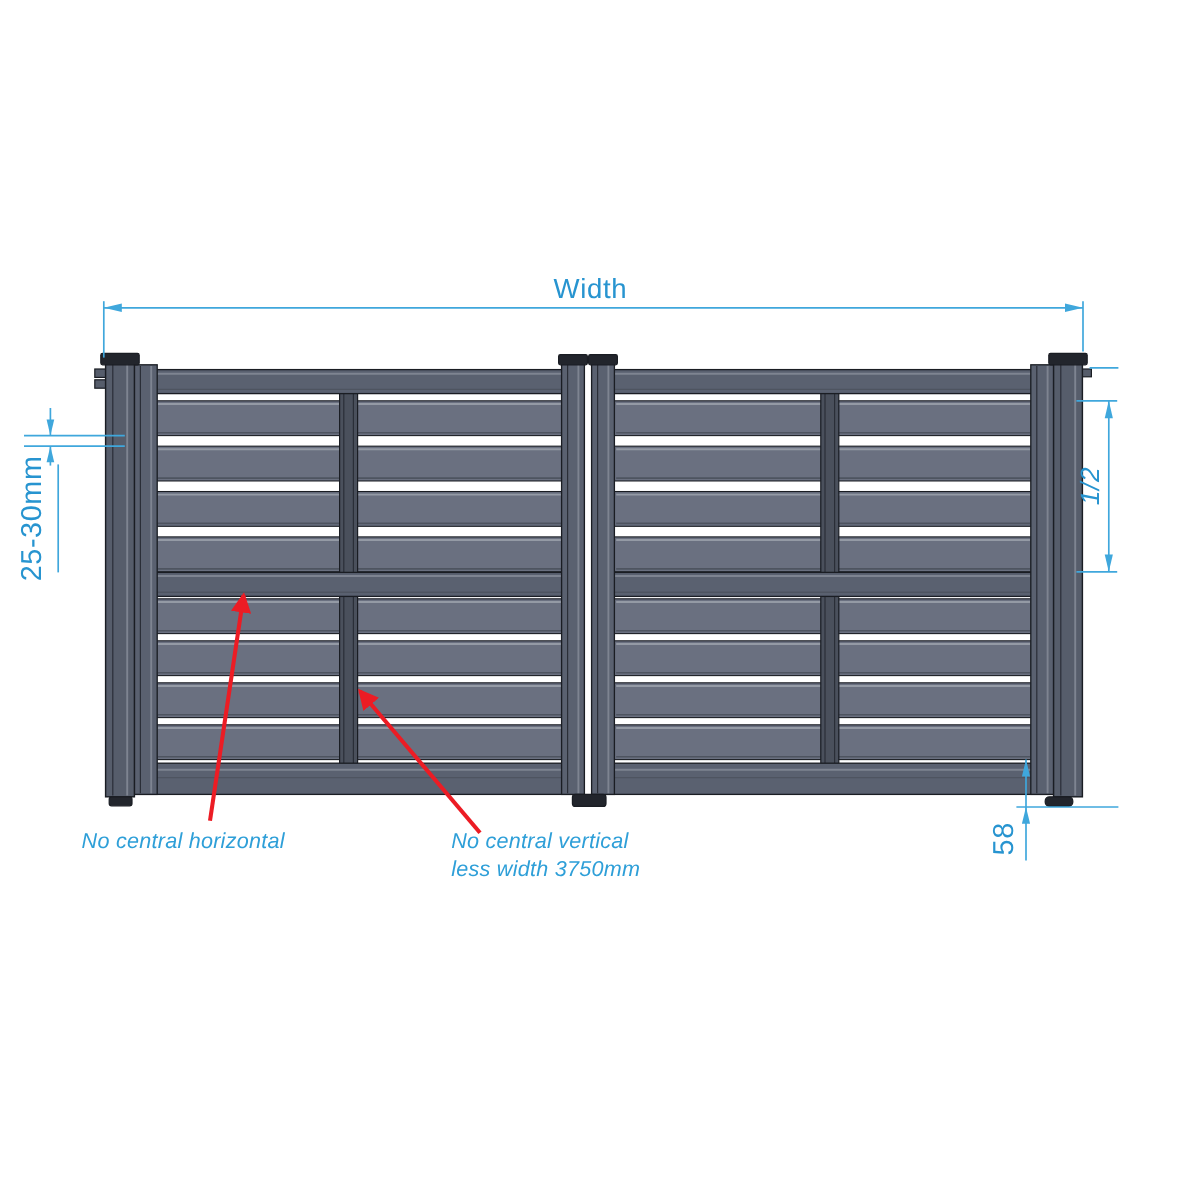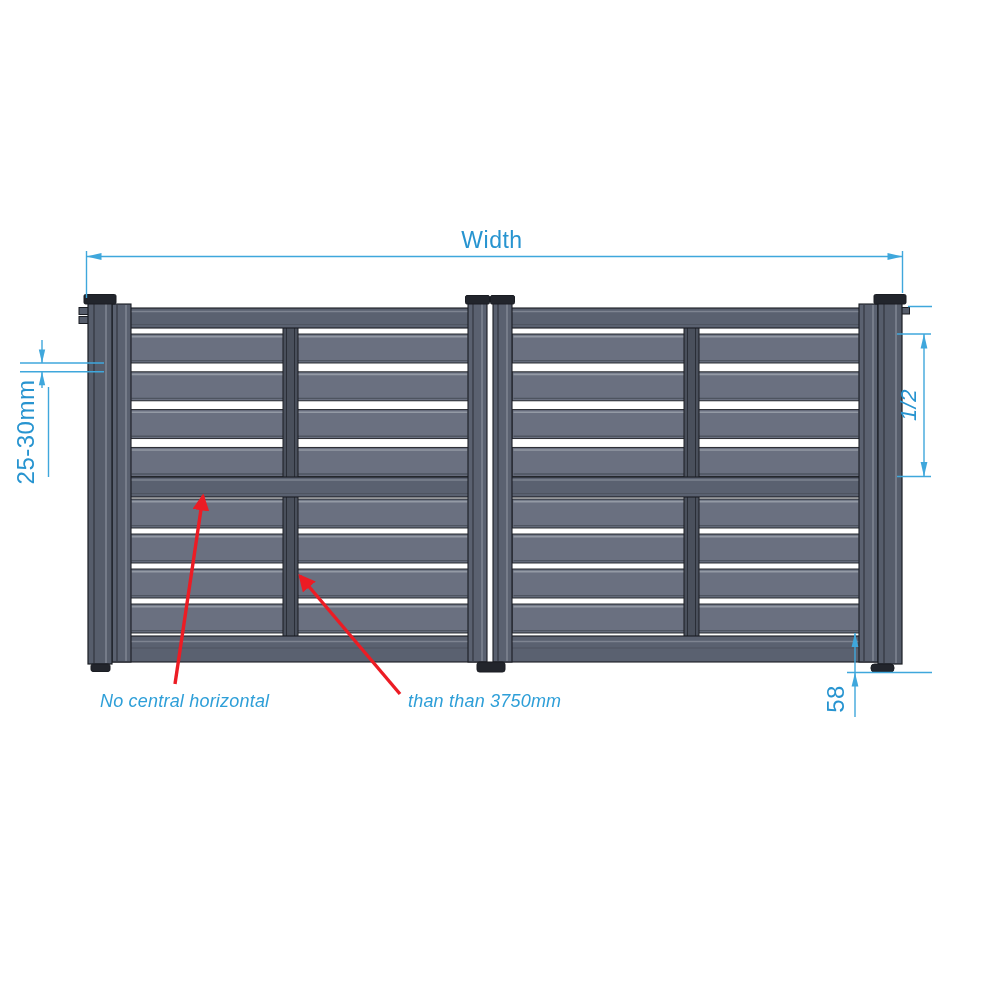--- a/index.html
+++ b/index.html
@@ -26,21 +26,21 @@
   .dim-label.it{font-style:italic;}
   .dim-label.big{font-size:24px;}
   .mid{text-anchor:middle;}
 
   
   .callout{stroke:var(--callout-red);stroke-width:3.4;fill:none;}
 
   
   .note{position:absolute;width:300px;color:var(--note-text);
         font-style:italic;font-size:18px;line-height:23px;letter-spacing:0.2px;}
-  .note span{display:block;margin-left:32px;}
+  .note span{display:block;}
 </style>
 </head>
 <body>
 
 <div class="canvas">
 
 <svg width="1000" height="1000" viewBox="0 0 1000 1000">
   <defs>
     <g id="slatL">
       <rect class="slat-body" x="0" y="0" width="339" height="29"></rect>
@@ -217,16 +217,17 @@
   <g>
     <line class="callout" x1="175" y1="684" x2="203" y2="496" marker-end="url(#red-arrow-head)"></line>
     <line class="callout" x1="400" y1="694" x2="300" y2="576" marker-end="url(#red-arrow-head)"></line>
   </g>
 </svg>
 
 <div class="note" style="left:68px;top:690px;">
   <span>No central horizontal</span>
 </div>
 <div class="note" style="left:376px;top:690px;">
-  <span>than than 3750mm</span>
+  <span>No central vertical</span>
+  <span>less width 3750mm</span>
 </div>
 
 </div>
 
 </body></html>

